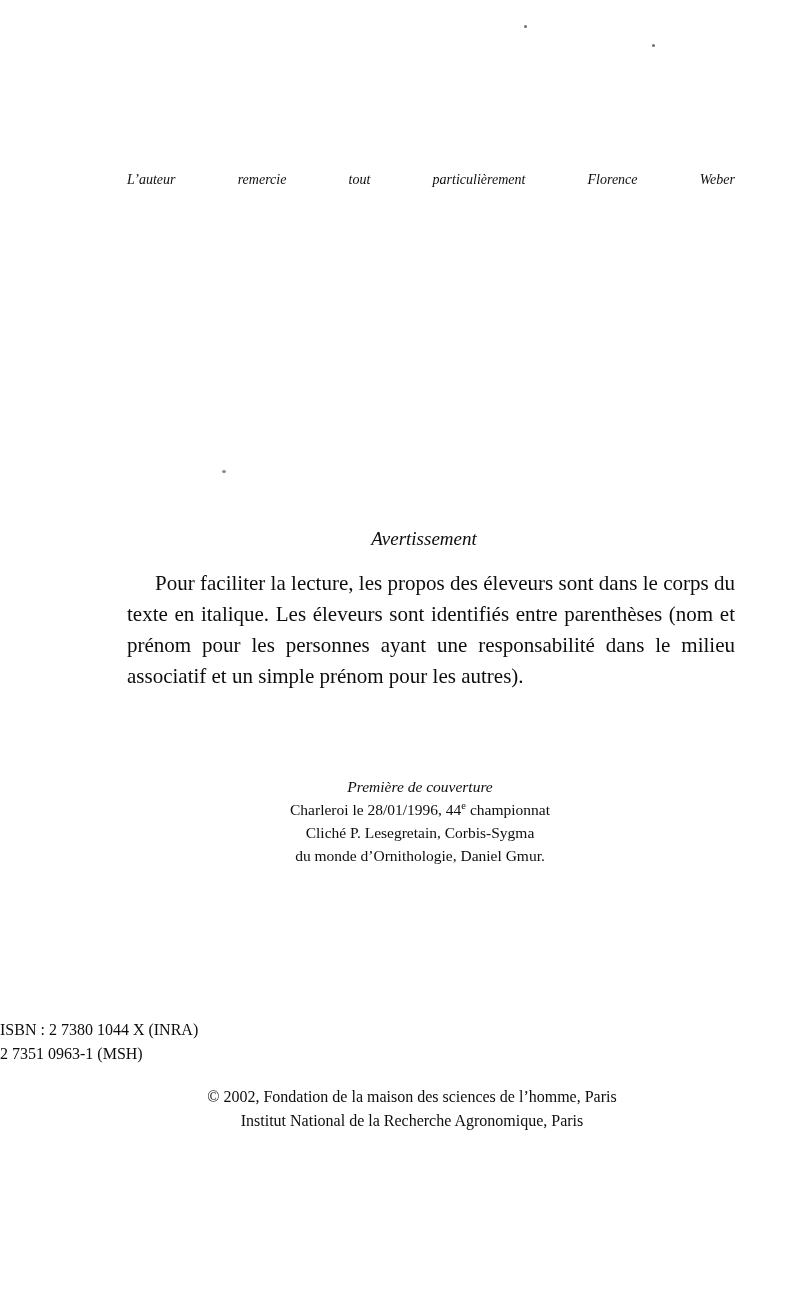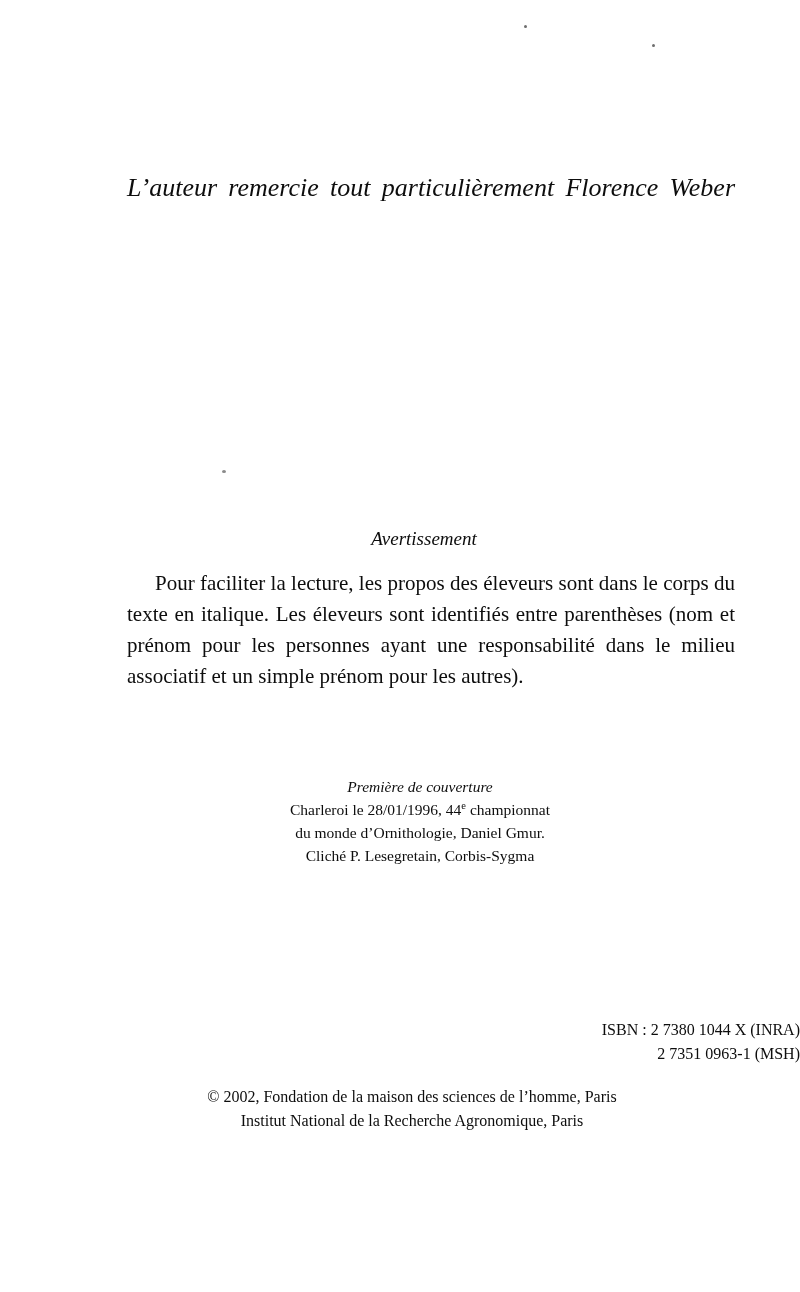--- a/index.html
+++ b/index.html
@@ -30,21 +30,21 @@
   .speck-a { left: 524px; top: 25px; width: 3px; height: 3px; }
   .speck-b { left: 652px; top: 44px; width: 3px; height: 3px; }
   .speck-c { left: 222px; top: 470px; width: 4px; height: 3px; background:#8a8a8a; }
 
   .dedication {
     position: absolute;
     left: 127px;
     top: 170px;
     width: 608px;
     font-style: italic;
-    font-size: 26px;
+    font-size: 14px;
     line-height: 1.42;
     text-align: justify;
   }
   .dedication .line1 {
     display: block;
     text-align: justify;
     text-align-last: justify;
   }
   .dedication .line2 {
     display: block;
@@ -84,21 +84,21 @@
   }
   .cover-block .caption-title {
     font-style: italic;
   }
 
   .isbn-block {
     position: absolute;
     left: 0;
     right: 0;
     top: 1018px;
-    text-align: right;
+    text-align: left;
     font-size: 16px;
     line-height: 1.48;
   }
 
   .copyright-block {
     position: absolute;
     left: 0;
     right: 0;
     top: 1085px;
     text-align: center;
@@ -126,22 +126,22 @@
     <span class="line1">L’auteur remercie tout particulièrement Florence Weber</span>
   </div>
 
   <div class="notice-title">Avertissement</div>
 
   <div class="notice-body">Pour faciliter la lecture, les propos des éleveurs sont dans le corps du texte en italique. Les éleveurs sont identifiés entre parenthèses (nom et prénom pour les personnes ayant une responsabilité dans le milieu associatif et un simple prénom pour les autres).</div>
 
   <div class="cover-block">
     <div class="caption-title">Première de couverture</div>
     <div><span>Charleroi le 28/01/1996, 44</span><sup>e</sup><span> championnat</span></div>
+    <div>Cliché P. Lesegretain, Corbis-Sygma</div>
     <div>du monde d’Ornithologie, Daniel Gmur.</div>
-    <div>Cliché P. Lesegretain, Corbis-Sygma</div>
   </div>
 
   <div class="isbn-block">
     <div>ISBN : 2 7380 1044 X (INRA)</div>
     <div>2 7351 0963-1 (MSH)</div>
   </div>
 
   <div class="copyright-block">
     <div>©  2002, Fondation de la maison des sciences de l’homme, Paris</div>
     <div>Institut National de la Recherche Agronomique, Paris</div>

